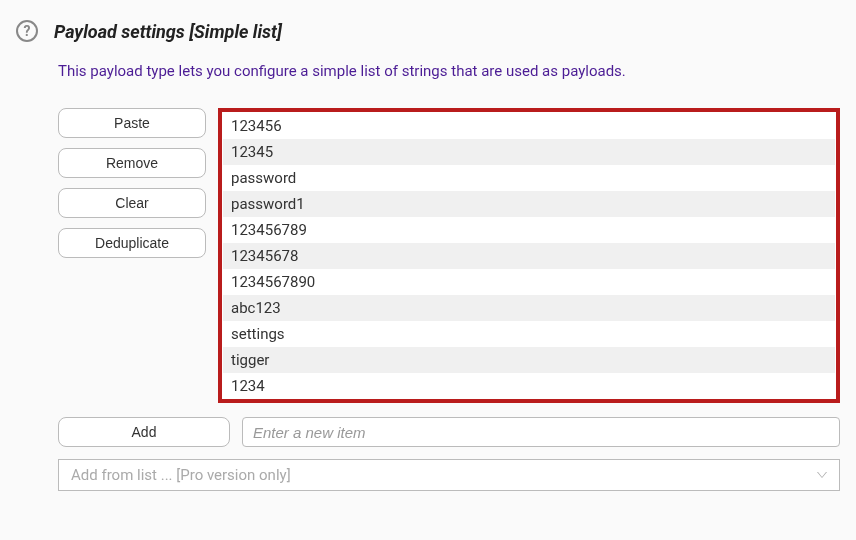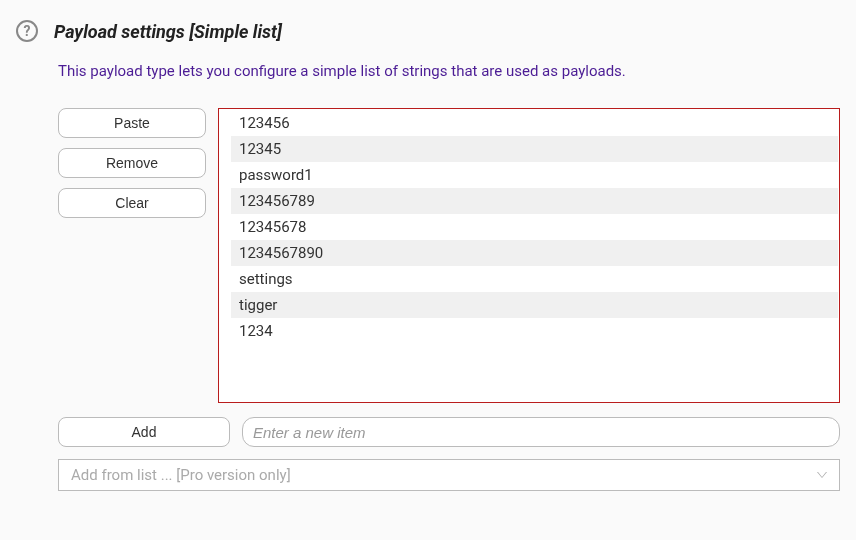--- a/index.html
+++ b/index.html
@@ -76,25 +76,24 @@
       font-size: 14px;
       cursor: pointer;
       display: flex;
       align-items: center;
       justify-content: center;
       color: #333;
     }
     .list-box {
       flex: 1;
       height: 295px;
-      border: 1px solid #b91c1c;
+      border: 4px solid #b91c1c;
       background: #fff;
       overflow: hidden;
       position: relative;
-      padding-left: 11px;
     }
     .list-inner {
       height: 100%;
       overflow-y: auto;
       padding: 1px;
     }
     .list-item {
       padding: 4px 8px;
       font-size: 15px;
       color: #333;
@@ -116,21 +115,21 @@
     }
     .add-row {
       display: flex;
       gap: 12px;
       margin-bottom: 12px;
     }
     .add-input {
       flex: 1;
       height: 30px;
       border: 1px solid #bbb;
-      border-radius: 12px;
+      border-radius: 4px;
       padding: 0 10px;
       font-size: 15px;
       font-style: italic;
       color: #999;
       background: #fff;
     }
     .add-input::placeholder {
       font-style: italic;
       color: #999;
     }
@@ -181,30 +180,33 @@
   </div>
 
   <div class="description">This payload type lets you configure a simple list of strings that are used as payloads.</div>
 
   <div class="main-area">
     <div class="top-row">
       <div class="button-col">
         <button class="btn">Paste</button>
         <button class="btn">Remove</button>
         <button class="btn">Clear</button>
+        <button class="btn">Deduplicate</button>
       </div>
 
       <div class="list-box">
         <div class="list-inner">
           <div class="list-item">123456</div>
           <div class="list-item">12345</div>
+          <div class="list-item">password</div>
           <div class="list-item">password1</div>
           <div class="list-item">123456789</div>
           <div class="list-item">12345678</div>
           <div class="list-item">1234567890</div>
+          <div class="list-item">abc123</div>
           <div class="list-item">settings</div>
           <div class="list-item">tigger</div>
           <div class="list-item">1234</div>
         </div>
       </div>
 
     </div>
 
     <div class="add-row">
       <button class="btn" style="width:172px;">Add</button>

